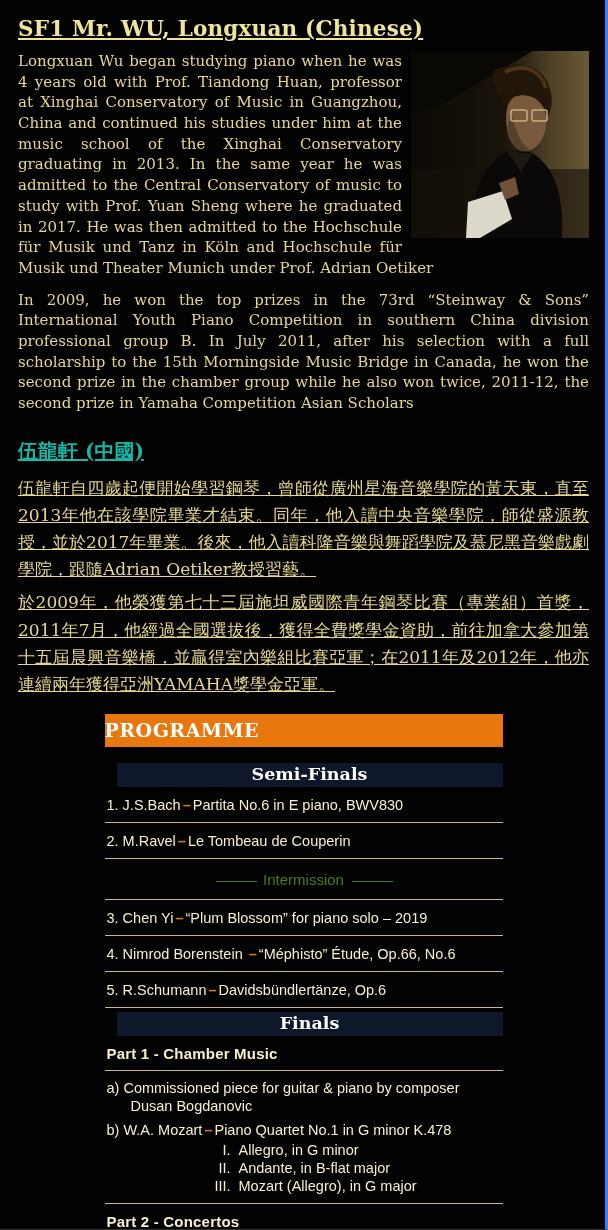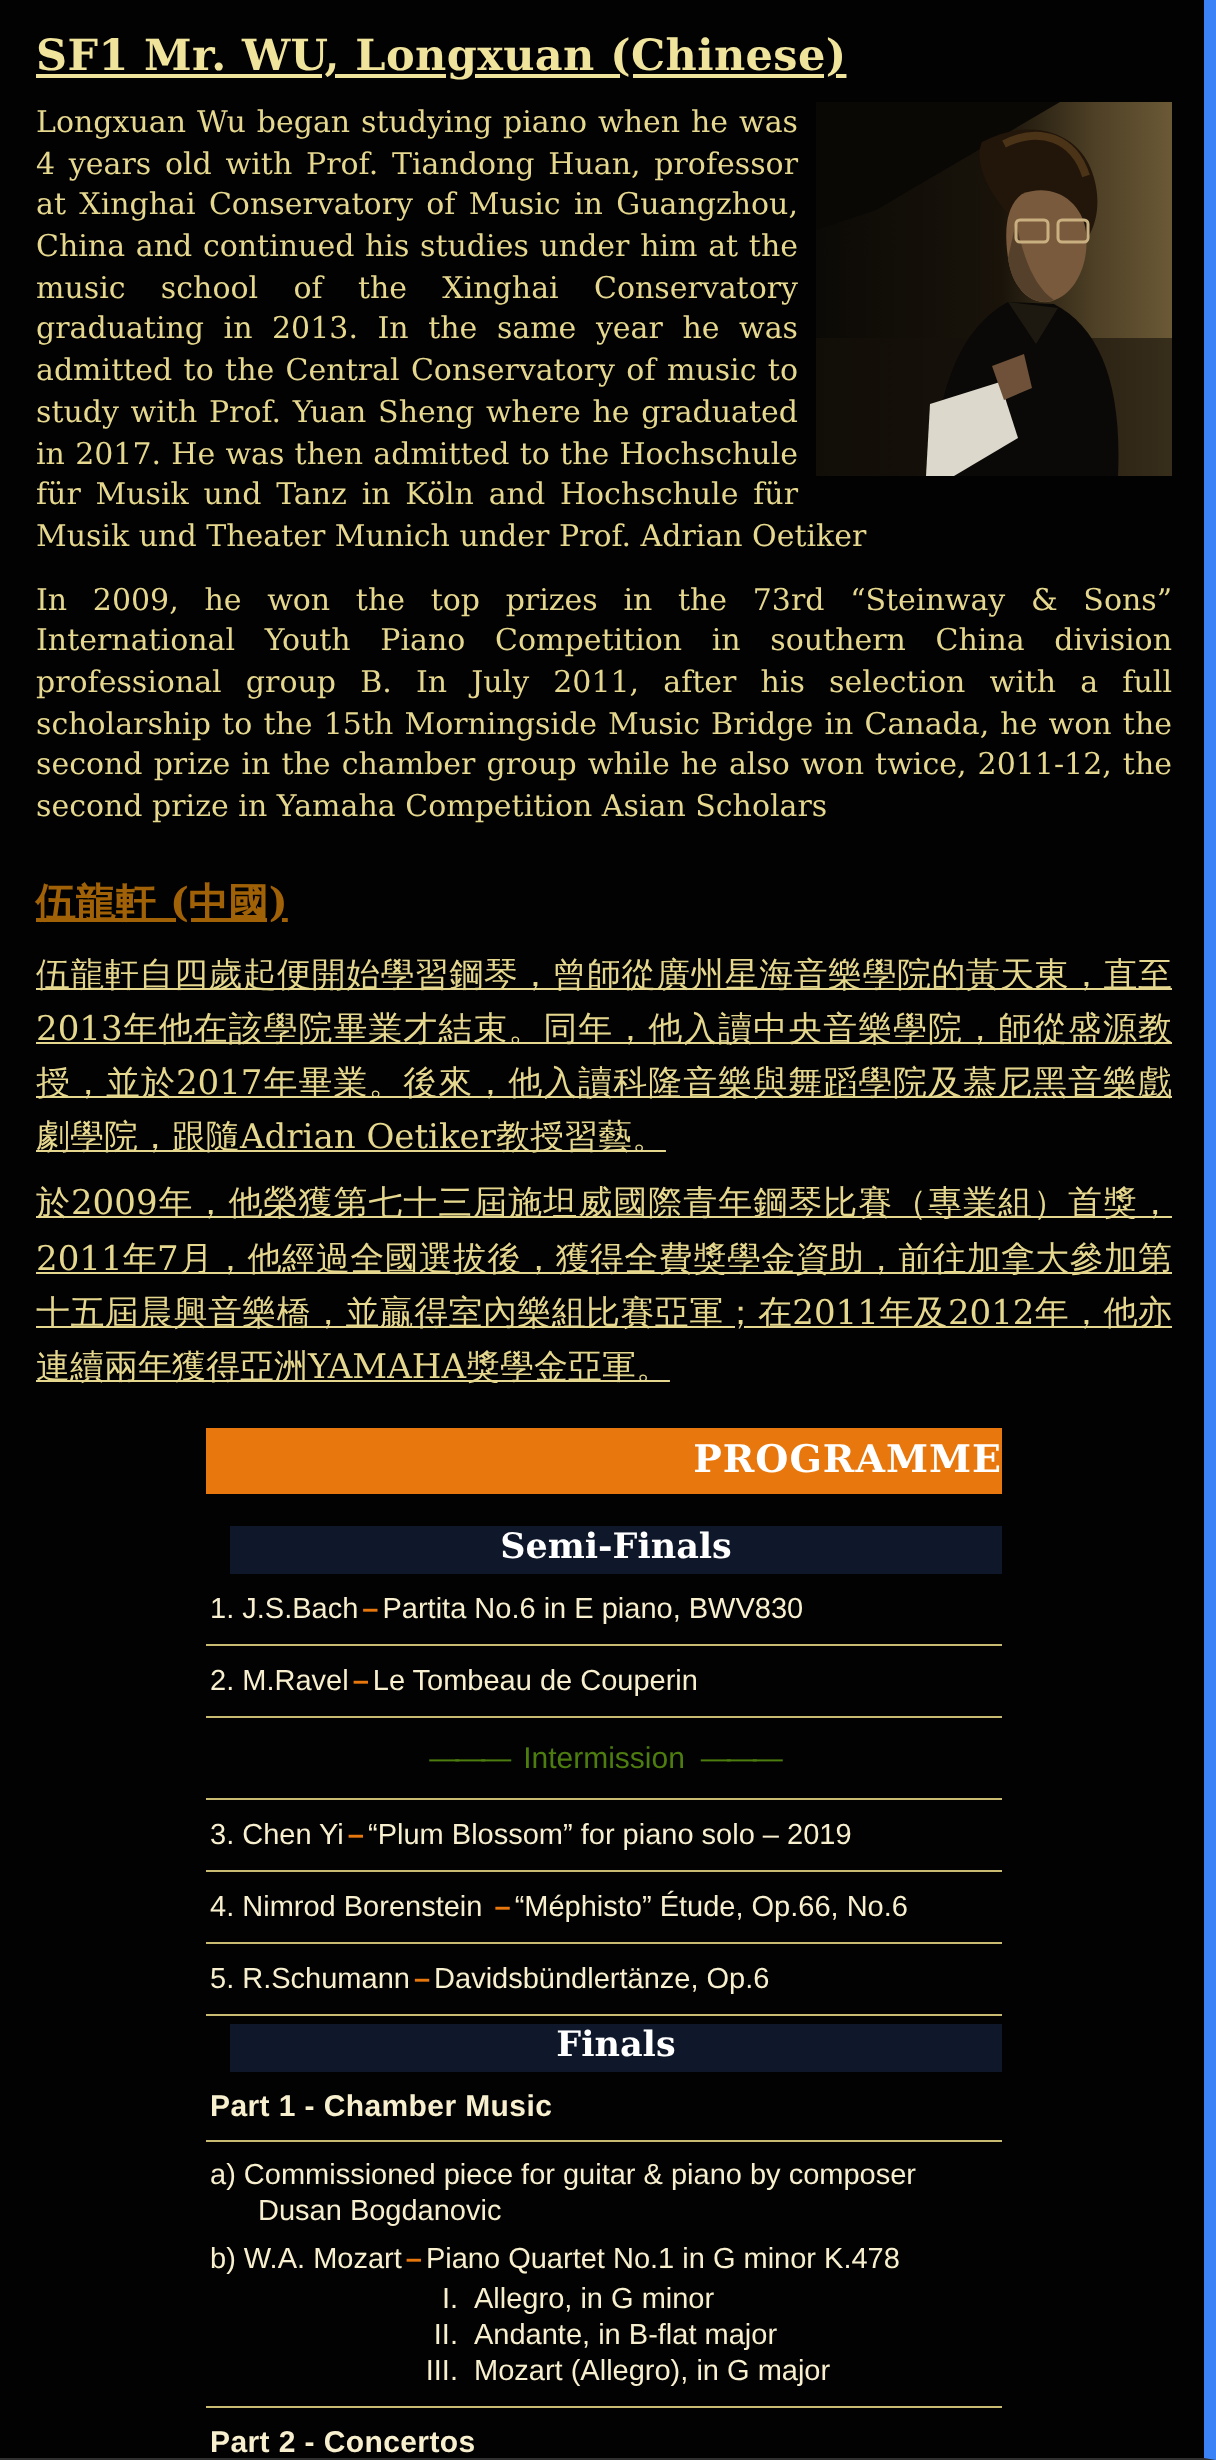--- a/index.html
+++ b/index.html
@@ -1,21 +1,21 @@
 <!DOCTYPE html>
 <html><head>
 <meta charset="utf-8">
 <style>
   html,body{margin:0;padding:0;background:#000;}
   .page{
     position:relative;
     width:608px;height:1230px;
     background:#020202;
     box-sizing:border-box;
-    border-right:6px solid #3b82f6;
+    border-right:3px solid #3b82f6;
     border-bottom:1px solid #303030;
     overflow:hidden;
     font-family:"DejaVu Serif","Liberation Serif",serif;
   }
   .content{padding:12px 16px 0 18px;}
 
   .artist-title{
     color:#F0E39B;
     font-size:21.5px;
     font-weight:bold;
@@ -31,21 +31,21 @@
   }
   .bio{
     color:#E5D78D;
     font-size:15px;
     line-height:1.38;
     text-align:justify;
     margin:0 0 11px 0;
   }
   .zh-title{
     clear:both;
-    color:#a16207;
+    color:#14b8a6;
     font-size:20px;
     font-weight:bold;
     text-decoration:underline;
     margin:24px 0 10px 0;
   }
   .bio-zh{
     color:#E5D78D;
     font-size:17px;
     line-height:1.6;
     text-align:justify;
@@ -55,21 +55,21 @@
 
   .programme{
     width:398px;
     margin:16px auto 0 auto;
   }
   .bar-main{
     background:#E8780E;
     color:#FFFFFF;
     font-weight:bold;
     font-size:19px;
-    text-align:right;
+    text-align:left;
     padding:5px 0 6px 0;
     letter-spacing:0.5px;
   }
   .bar-sub{
     background:#0f172a;
     color:#FFFFFF;
     font-weight:bold;
     font-size:17.5px;
     text-align:center;
     padding:1px 0 3px 0;

